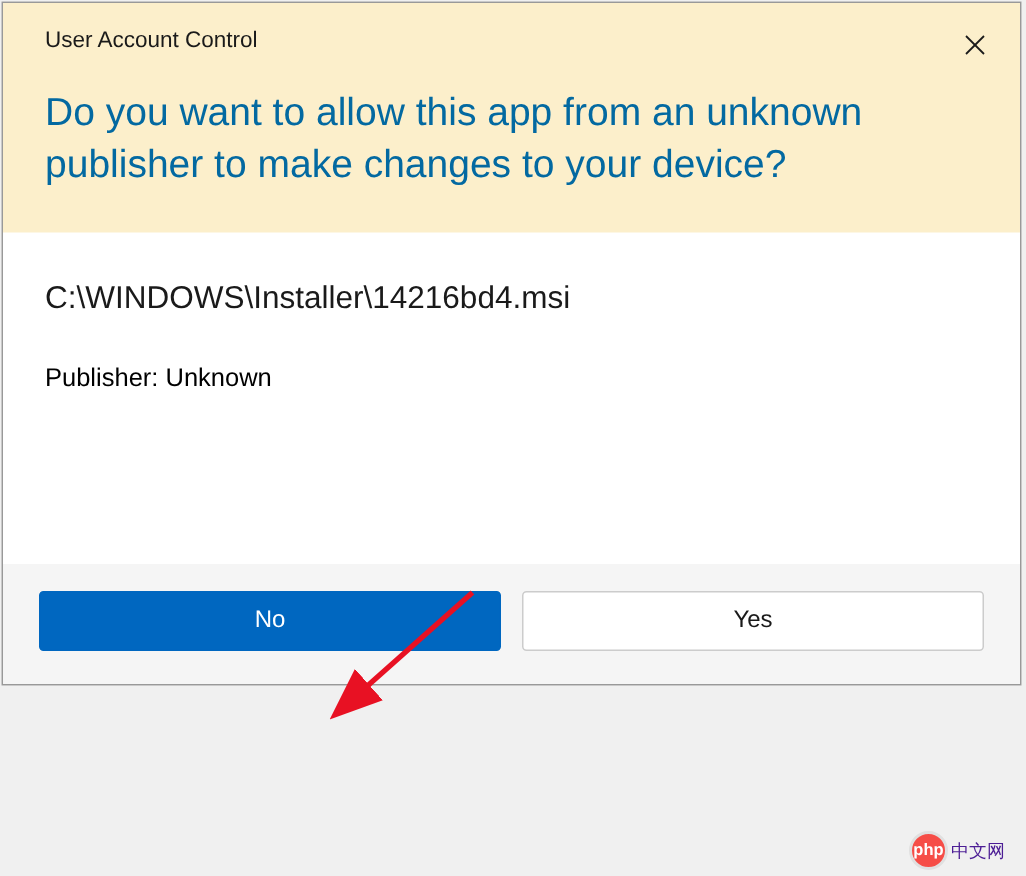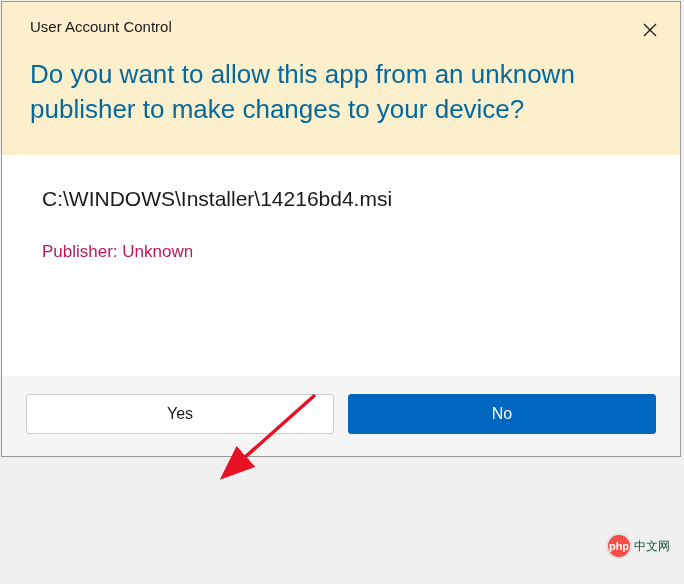--- a/index.html
+++ b/index.html
@@ -51,32 +51,32 @@
       font-weight: 400;
     }
     .main-question {
       font-size: 26px;
       line-height: 1.35;
       color: #0369a1;
       font-weight: 400;
       padding-right: 10px;
     }
     .body {
-      padding: 32px 28px 18px 40px;
+      padding: 32px 28px 18px 28px;
       flex: 1;
     }
     .file-path {
       font-size: 21px;
       color: #1a1a1a;
       margin-bottom: 28px;
       font-weight: 400;
     }
     .info-line {
       font-size: 17px;
-      color: #be185d;
+      color: #000000;
       line-height: 1.55;
       font-weight: 400;
     }
     .show-details {
       font-size: 17px;
       color: #4a5a7a;
       margin-top: 24px;
       cursor: pointer;
       display: inline-block;
     }
@@ -106,21 +106,21 @@
     }
     .arrow {
       position: absolute;
       top: 385px;
       left: 210px;
       pointer-events: none;
       z-index: 10;
     }
     .watermark {
       position: absolute;
-      bottom: 25px;
+      bottom: 4px;
       right: 14px;
       display: flex;
       align-items: center;
       gap: 2px;
       z-index: 20;
       margin-left: 28px;
     }
     .wm-logo {
       width: 26px;
       height: 26px;
@@ -129,21 +129,21 @@
       display: flex;
       align-items: center;
       justify-content: center;
       color: #fff;
       font-weight: bold;
       font-size: 11px;
       border: 2px solid #e0e0e0;
     }
     .wm-text {
       font-size: 12px;
-      color: #14532d;
+      color: #4c1d95;
       font-weight: 500;
       text-align: center;
     }
   </style>
 </head>
 <body>
 
 <div class="dialog">
   <div class="header">
     <div class="close-btn">
@@ -155,22 +155,22 @@
     <div class="uac-title">User Account Control</div>
     <div class="main-question">Do you want to allow this app from an unknown publisher to make changes to your device?</div>
   </div>
 
   <div class="body">
     <div class="file-path">C:\WINDOWS\Installer\14216bd4.msi</div>
     <div class="info-line">Publisher: Unknown</div>
   </div>
 
   <div class="footer">
+    <button class="btn btn-no">No</button>
     <button class="btn btn-yes">Yes</button>
-    <button class="btn btn-no">No</button>
   </div>
 </div>
 
 <svg class="arrow" width="120" height="110">
   <defs>
     <marker id="arrowhead" markerWidth="10" markerHeight="8" refX="8" refY="4" orient="auto">
       <polygon points="0 0, 10 4, 0 8" fill="#e81123"></polygon>
     </marker>
   </defs>
   <line x1="105" y1="10" x2="15" y2="90" stroke="#e81123" stroke-width="3.5" marker-end="url(#arrowhead)"></line>

